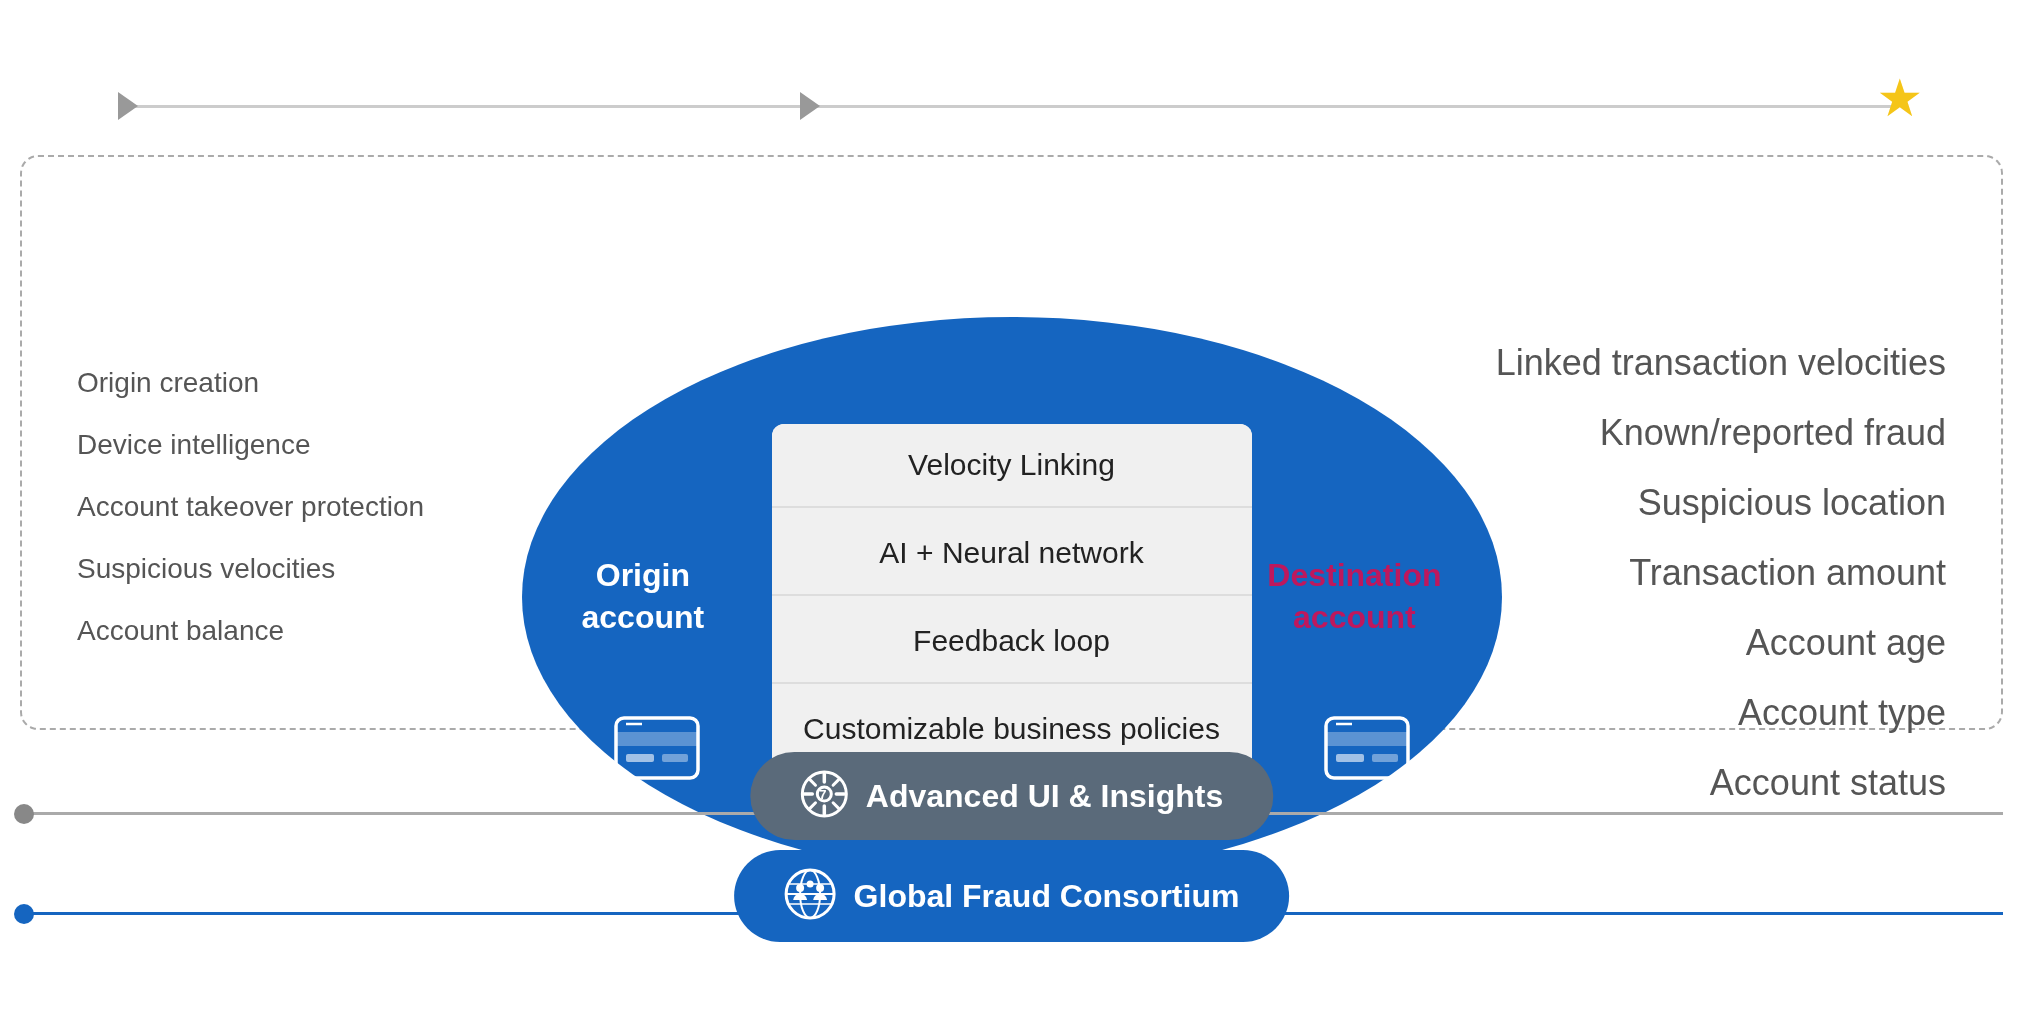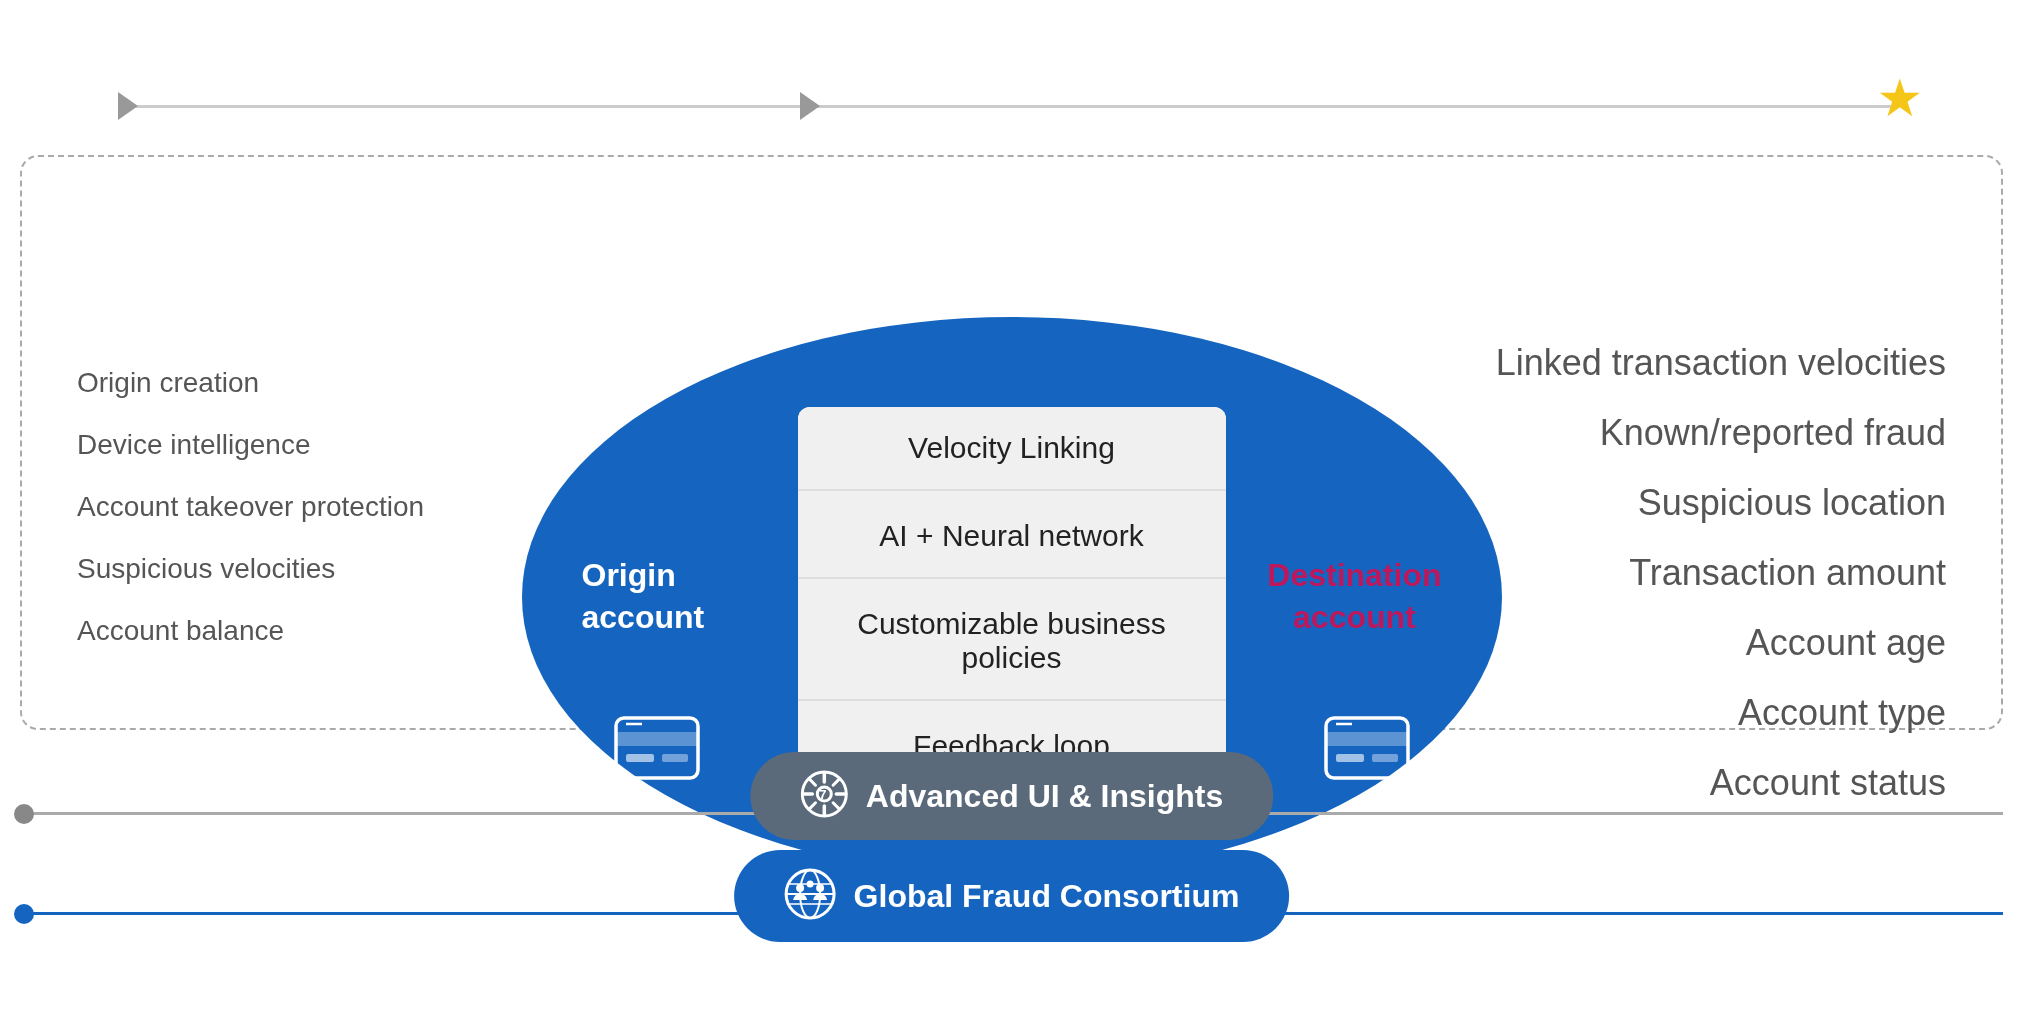--- a/index.html
+++ b/index.html
@@ -109,21 +109,21 @@
       background: #1565c0;
       border-radius: 50%;
     }
 
     
     .center-panel {
       position: absolute;
       top: 50%;
       left: 50%;
       transform: translate(-50%, -50%);
-      width: 428px;
+      width: 480px;
       background: #f0f0f0;
       border-radius: 12px;
       padding: 0;
       display: flex;
       flex-direction: column;
       gap: 4px;
       overflow: hidden;
     }
 
     .center-panel-item {
@@ -140,21 +140,21 @@
 
     
     .origin-label {
       position: absolute;
       top: 50%;
       left: 60px;
       transform: translateY(-50%);
       color: #fff;
       font-size: 32px;
       font-weight: 700;
-      text-align: left;
+      text-align: center;
       line-height: 1.3;
     }
 
     
     .dest-label {
       position: absolute;
       top: 50%;
       right: 60px;
       transform: translateY(-50%);
       color: #be185d;
@@ -324,22 +324,22 @@
         <rect x="4" y="18" width="82" height="14" fill="white" opacity="0.3"></rect>
         <rect x="14" y="40" width="28" height="8" rx="2" fill="white" opacity="0.6"></rect>
         <rect x="50" y="40" width="26" height="8" rx="2" fill="white" opacity="0.4"></rect>
         <line x1="14" y1="10" x2="30" y2="10" stroke="white" stroke-width="2.5"></line>
       </svg>
     </div>
 
     <div class="center-panel">
       <div class="center-panel-item">Velocity Linking</div>
       <div class="center-panel-item">AI + Neural network</div>
+      <div class="center-panel-item">Feedback loop</div>
       <div class="center-panel-item">Customizable business policies</div>
-      <div class="center-panel-item">Feedback loop</div>
     </div>
   </div>
 
 </div>
 
 <div class="bottom-timeline-1"></div>
 <div class="bottom-dot-left-1"></div>
 
 <div class="advanced-badge">
   <span class="gear-icon-svg">

